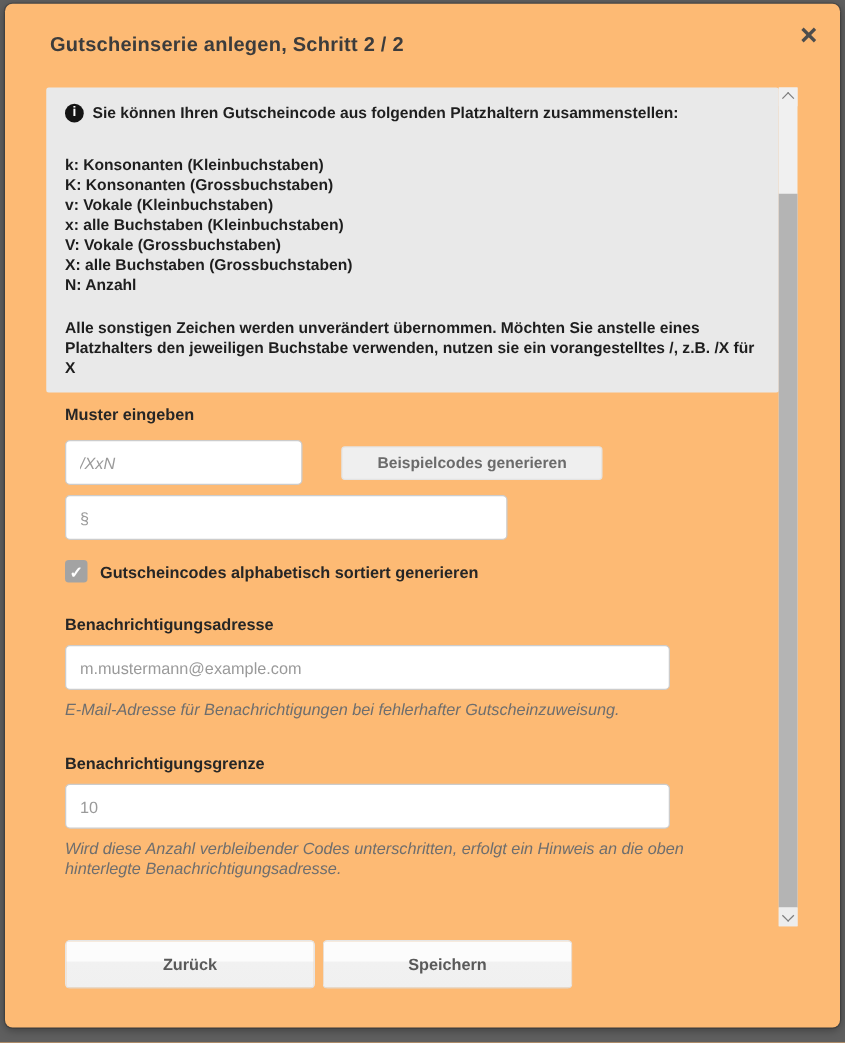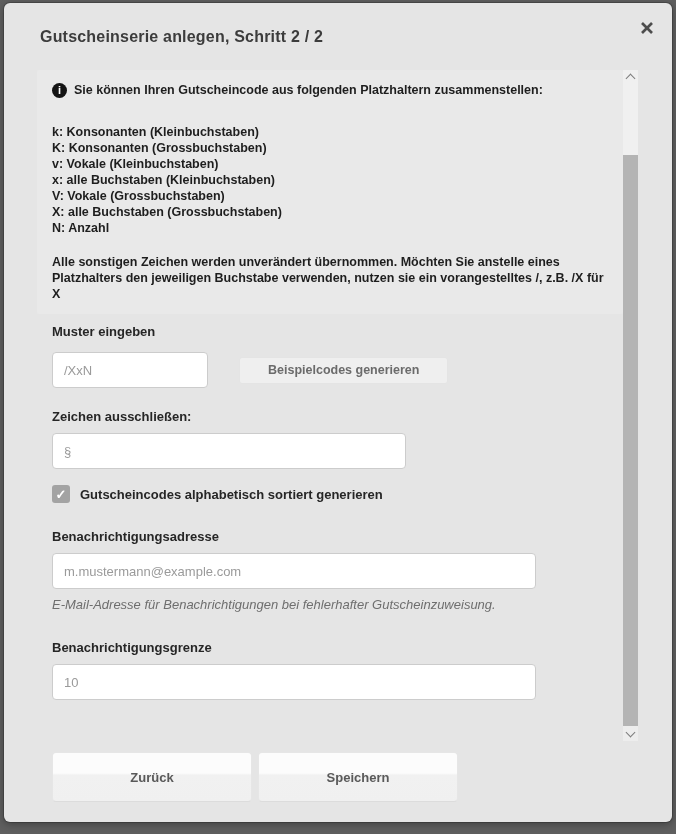--- a/index.html
+++ b/index.html
@@ -3,21 +3,21 @@
 <meta charset="utf-8">
 <style>
   html,body{margin:0;padding:0;}
   body{
     width:676px;height:834px;position:relative;overflow:hidden;
     background:#5f5f5f;
     font-family:"Liberation Sans", sans-serif;
   }
   .modal{
     position:absolute;left:4px;top:3px;width:668px;height:819px;
-    background:#e5e5e5;border-radius:6px;
+    background:#fdba74;border-radius:6px;
     box-shadow:0 0 0 1px rgba(0,0,0,0.18), 0 2px 8px rgba(0,0,0,0.35);
   }
   .modal-title{
     position:absolute;left:36px;top:25px;
     font-size:16px;font-weight:bold;color:#3c3c3c;letter-spacing:.2px;
   }
   .close-btn{
     position:absolute;top:17px;right:17px;width:16px;height:16px;cursor:pointer;
   }
   
@@ -44,21 +44,21 @@
   .lbl-exclude{margin-top:21px;}
   .lbl-address{margin-top:26px;}
   .lbl-limit{margin-top:27px;}
   .row1{margin:12px 0 0 15px;display:flex;align-items:center;}
   input.txt{
     box-sizing:border-box;height:36px;border:1px solid #cccccc;border-radius:4px;
     padding:0 11px;font-family:"Liberation Sans", sans-serif;font-size:13px;color:#555;
     outline:none;background:#fff;
   }
   input.txt::placeholder{color:#9a9a9a;opacity:1;}
-  .inp-pattern{width:156px;}
+  .inp-pattern{width:190px;font-style:italic;}
   .inp-exclude{width:354px;margin:8px 0 0 15px;display:block;}
   .inp-wide{width:484px;margin:8px 0 0 15px;display:block;}
   .gen-btn{
     margin-left:31px;height:27px;padding:0 28px;
     background:#efefef;border:1px solid #e4e4e4;border-radius:3px;
     font-family:"Liberation Sans", sans-serif;font-size:12.5px;font-weight:bold;color:#6b6b6b;
     cursor:pointer;
   }
   .check-row{margin:16px 0 0 15px;display:flex;align-items:center;gap:10px;}
   .checkbox{
@@ -79,21 +79,21 @@
   .sb-arrow{position:absolute;left:0;width:15px;height:15px;background:#f0f0f0;}
   .sb-arrow.up{top:0;}
   .sb-arrow.down{bottom:0;background:#ededed;}
   .chev{display:block;width:6px;height:6px;border-left:1px solid #7d7d7d;border-top:1px solid #7d7d7d;margin:0 auto;}
   .chev-up{transform:rotate(45deg);margin-top:5px;}
   .chev-down{transform:rotate(225deg);margin-top:3px;}
   .sb-thumb{position:absolute;left:0;top:85px;width:15px;height:571px;background:#b4b4b4;cursor:grab;}
   
   .footer{position:absolute;left:48px;top:749px;display:flex;gap:6px;}
   .footer-btn{
-    width:200px;height:50px;border-radius:4px;cursor:pointer;
+    width:200px;height:39px;border-radius:4px;cursor:pointer;
     border:1px solid #e6e6e6;border-bottom-color:#dcdcdc;
     background:linear-gradient(to bottom,#fcfcfc 0%,#fcfcfc 42%,#f1f1f1 46%,#f0f0f0 100%);
     font-family:"Liberation Sans", sans-serif;font-size:13px;font-weight:bold;color:#595959;
   }
 </style>
 </head>
 <body>
 
 <div class="modal">
 
@@ -126,36 +126,36 @@
         </div>
       <div class="info-note">Alle sonstigen Zeichen werden unverändert übernommen. Möchten Sie anstelle eines Platzhalters den jeweiligen Buchstabe verwenden, nutzen sie ein vorangestelltes /, z.B. /X für X</div>
     </div>
 
     <div class="form-label">Muster eingeben</div>
     <div class="row1">
       <input class="txt inp-pattern" type="text" placeholder="/XxN" style="">
       <button class="gen-btn">Beispielcodes generieren</button>
     </div>
 
-    <div class="form-label lbl-exclude">Zeichen ausschließen:</div>
     <input class="txt inp-exclude" type="text" placeholder="§" style="">
 
     <div class="check-row">
       <span class="checkbox">
         <span class="tick">✓</span>
       </span>
       <span class="check-label">Gutscheincodes alphabetisch sortiert generieren</span>
     </div>
 
     <div class="form-label lbl-address">Benachrichtigungsadresse</div>
     <input class="txt inp-wide" type="text" placeholder="m.mustermann@example.com" style="">
     <div class="hint">E-Mail-Adresse für Benachrichtigungen bei fehlerhafter Gutscheinzuweisung.</div>
 
     <div class="form-label lbl-limit">Benachrichtigungsgrenze</div>
     <input class="txt inp-wide" type="text" placeholder="10" style="">
+    <div class="hint">Wird diese Anzahl verbleibender Codes unterschritten, erfolgt ein Hinweis an die oben hinterlegte Benachrichtigungsadresse.</div>
 
   </div>
 
   <div class="scrollbar">
     <div class="sb-arrow up">
       <span class="chev chev-up"></span>
     </div>
     <div class="sb-thumb"></div>
     <div class="sb-arrow down">
       <span class="chev chev-down"></span>

